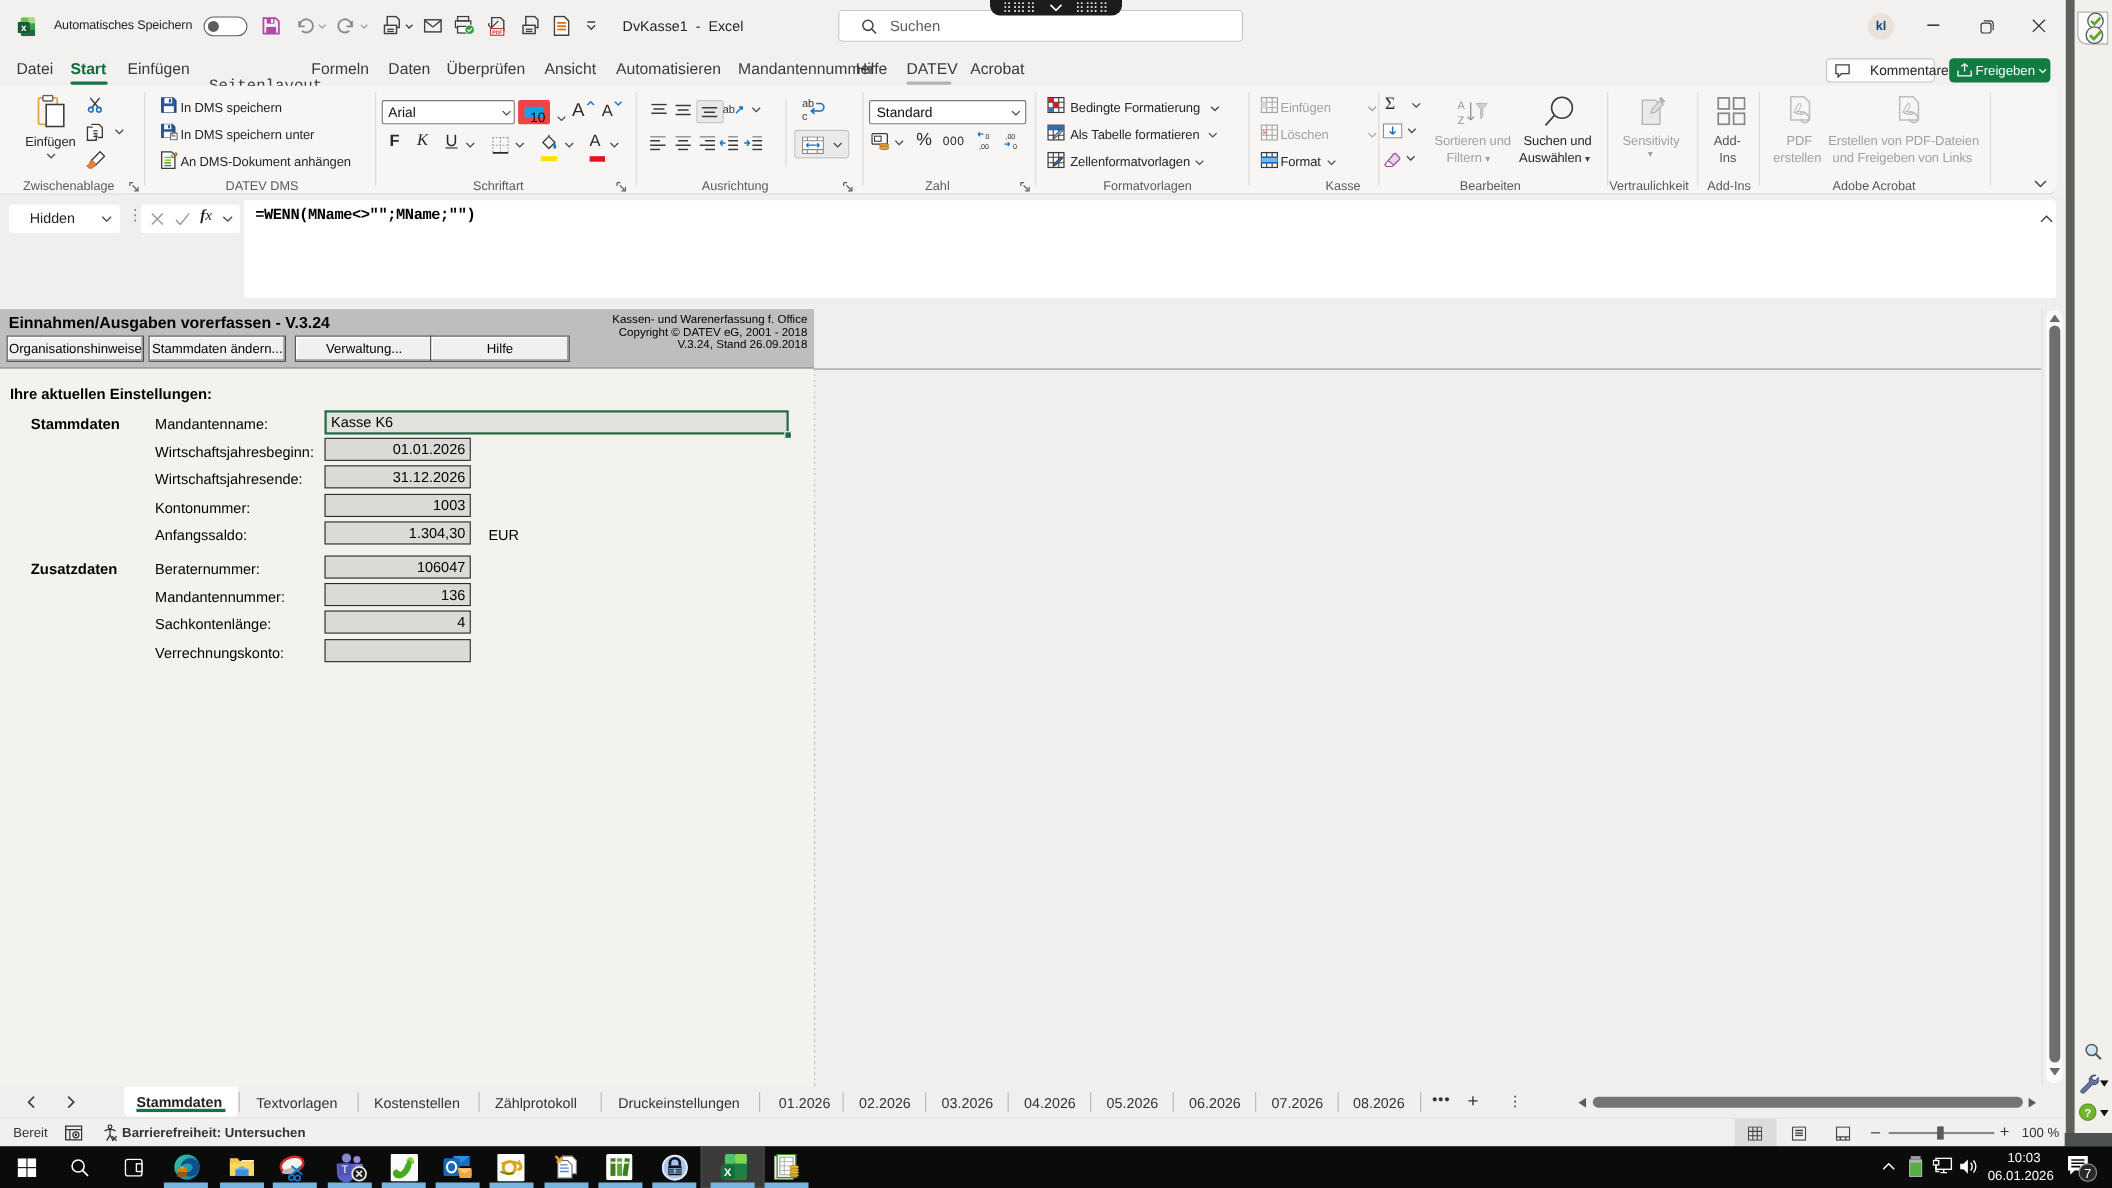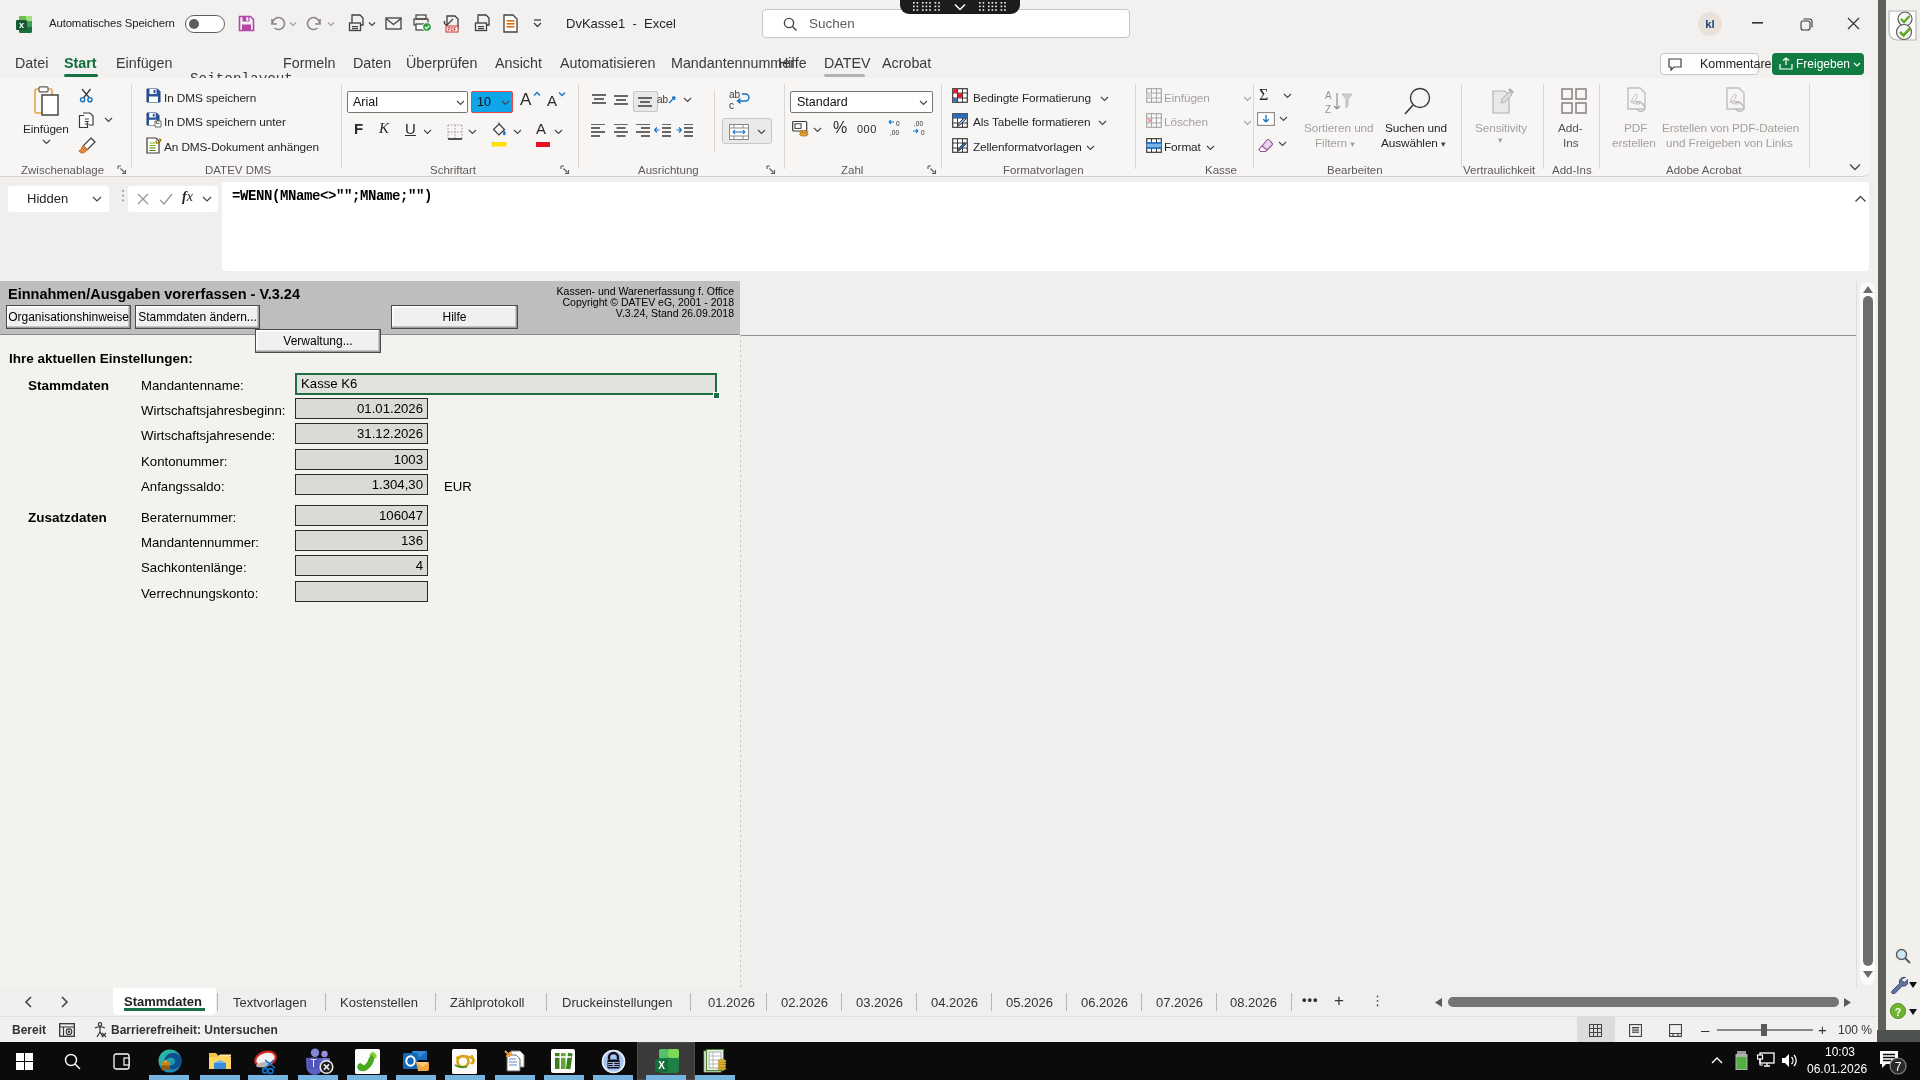--- a/index.html
+++ b/index.html
@@ -263,21 +263,21 @@
     <path d="M12 3 c-2 0 -2 3 0 3 l2.5 0 c1.5 0 1.5 -2 0 -2" fill="none" stroke="#8f7400" stroke-width="1.2" transform="rotate(-45 12 5)"></path>
   </svg>
   <div class="abs rbtext" style="left:164px;top:62px;">An DMS-Dokument anhängen</div>
 
   <div class="abs" style="left:347px;top:13px;width:121px;height:22px;background:#fff;border:1px solid #7a7874;border-radius:2px;">
     <div class="abs" style="left:5px;top:3px;font-size:12.5px;color:#111;">Arial</div>
     <svg class="abs" style="left:108px;top:8px;" width="9" height="6" viewBox="0 0 9 6">
         <path d="M1 1 l3.5 3.5 L8 1" fill="none" stroke="#444" stroke-width="1.1"></path>
       </svg>
   </div>
-  <div class="abs" style="left:471px;top:13px;width:42px;height:22px;background:#0ea5e9;border:1px solid #ef4444;border-radius:2px;">
+  <div class="abs" style="left:471px;top:13px;width:29px;height:22px;background:#0ea5e9;border:6px solid #ef4444;border-radius:2px;">
     <div class="abs" style="left:5px;top:3px;font-size:12.5px;color:#111;">10</div>
     <svg class="abs" style="left:29px;top:8px;" width="9" height="6" viewBox="0 0 9 6">
         <path d="M1 1 l3.5 3.5 L8 1" fill="none" stroke="#444" stroke-width="1.1"></path>
       </svg>
   </div>
   <div class="abs" style="left:520px;top:12px;font-size:17px;color:#2b2a29;">A</div>
   <svg class="abs" style="left:533px;top:13px;" width="8" height="6" viewBox="0 0 8 6">
       <path d="M1 4.5 L4 1.5 L7 4.5" fill="none" stroke="#1272c8" stroke-width="1.3"></path>
     </svg>
   <div class="abs" style="left:547px;top:14px;font-size:15px;color:#2b2a29;">A</div>
@@ -566,21 +566,21 @@
     <div class="abs" style="left:8px;top:5px;font-size:14.5px;color:#000;font-weight:bold;">Einnahmen/Ausgaben vorerfassen - V.3.24</div>
     <div class="abs" style="left:434px;top:5px;width:300px;text-align:right;font-size:10.5px;color:#000;line-height:11px;">Kassen- und Warenerfassung f. Office<br>Copyright © DATEV eG, 2001 - 2018<br>V.3.24, Stand 26.09.2018</div>
   </div>
   <style>
     .formbtn { position:absolute; top:24px; height:24px; background:#f1f0ee; border:1px solid #4a4a4a; box-shadow:inset -1.5px -1.5px 0 #9d9d9d, inset 1.5px 1.5px 0 #ffffff; font-size:12px; color:#000; text-align:center; line-height:22px; font-family:"Liberation Sans",sans-serif; white-space:nowrap; overflow:hidden; }
     .flabel { position:absolute; left:141px; font-size:13.2px; color:#000; }
     .ffield { position:absolute; left:295px; width:133px; height:21px; background:#dcdad7; border:1px solid #2a2a2a; font-size:13.2px; color:#000; text-align:right; padding-right:4px; line-height:19px; }
   </style>
   <div class="formbtn" style="left:6px;width:125px;">Organisationshinweise</div>
   <div class="formbtn" style="left:135px;width:125px;">Stammdaten ändern...</div>
-  <div class="formbtn" style="left:255px;width:126px;margin-top:24px;">Verwaltung...</div>
+  <div class="formbtn" style="left:268px;width:126px;">Verwaltung...</div>
   <div class="formbtn" style="left:391px;width:127px;">Hilfe</div>
 
   <div class="abs" style="left:9px;top:70px;font-size:13.5px;font-weight:bold;color:#000;">Ihre aktuellen Einstellungen:</div>
   <div class="abs" style="left:28px;top:97px;font-size:13.5px;font-weight:bold;color:#000;">Stammdaten</div>
   <div class="abs" style="left:28px;top:229px;font-size:13.5px;font-weight:bold;color:#000;">Zusatzdaten</div>
 
   <div class="flabel" style="top:97px;text-align:right;">Mandantenname:</div>
   <div class="flabel" style="top:122px;">Wirtschaftsjahresbeginn:</div>
   <div class="flabel" style="top:147px;">Wirtschaftsjahresende:</div>
   <div class="flabel" style="top:173px;">Kontonummer:</div>
@@ -662,21 +662,21 @@
   <svg class="abs" style="left:1434px;top:10px;" width="8" height="9" viewBox="0 0 8 9">
       <path d="M8 0 L8 9 L1 4.5 z" fill="#5c5a58"></path>
     </svg>
   <div class="abs" style="left:1448px;top:9px;width:391px;height:10px;background:#767472;border-radius:5px;"></div>
   <svg class="abs" style="left:1844px;top:10px;" width="8" height="9" viewBox="0 0 8 9">
       <path d="M0 0 L0 9 L7 4.5 z" fill="#5c5a58"></path>
     </svg>
 </div>
 
 <div class="abs" id="statusbar" style="left:0;top:1016px;width:1877px;height:26px;background:#f2f0ef;border-top:1px solid #e2e0de;">
-  <div class="abs" style="left:12px;top:6px;font-size:12px;color:#333;font-weight:bold;">Bereit</div>
+  <div class="abs" style="left:12px;top:6px;font-size:12px;color:#333;">Bereit</div>
   <svg class="abs" style="left:59px;top:6px;" width="16" height="14" viewBox="0 0 16 14">
     <rect x="0.7" y="0.7" width="14.6" height="12.6" fill="none" stroke="#333" stroke-width="1.3"></rect>
     <path d="M0.7 4 h14.6 M4.5 4 v9" stroke="#333" stroke-width="1.1"></path>
     <circle cx="10" cy="8.7" r="2.8" fill="none" stroke="#333" stroke-width="1.1"></circle>
     <circle cx="10" cy="8.7" r="1.2" fill="#333"></circle>
   </svg>
   <svg class="abs" style="left:93px;top:5px;" width="15" height="17" viewBox="0 0 15 17">
     <circle cx="7" cy="2.3" r="1.7" fill="none" stroke="#333" stroke-width="1.1"></circle>
     <path d="M2 6 c3-1.5 7-1.5 10 0 M7 5 v5 M7 10 l-3 5 M7 10 l3 5" fill="none" stroke="#333" stroke-width="1.2"></path>
     <path d="M9 11 l4 4 M13 11 l-4 4" stroke="#333" stroke-width="1.1"></path>

